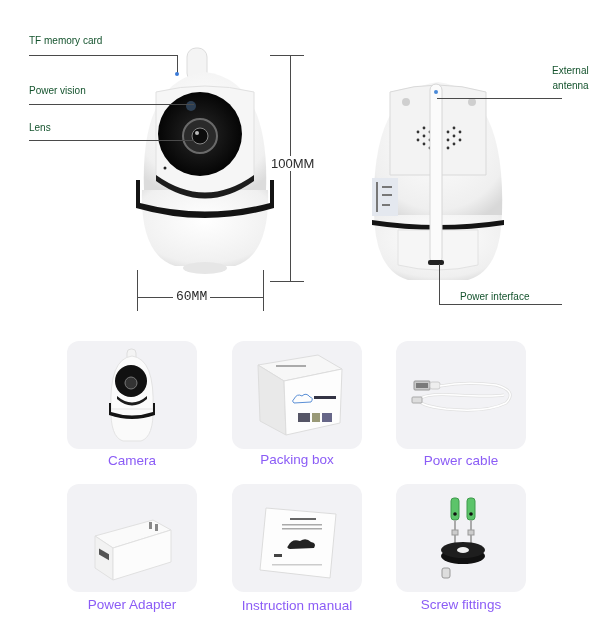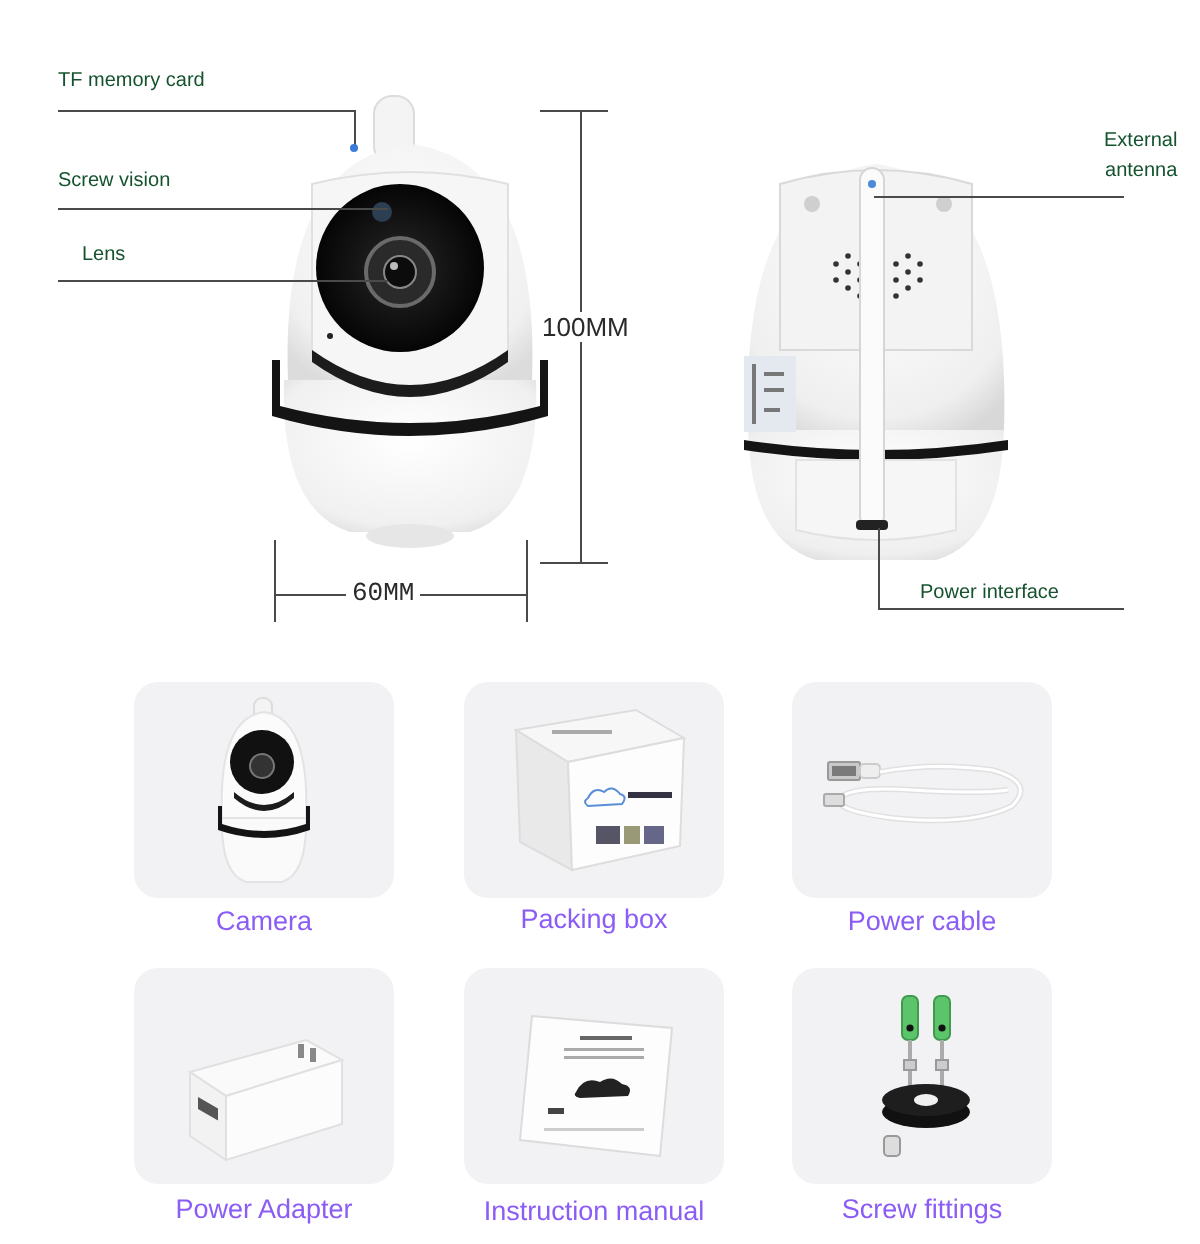--- a/index.html
+++ b/index.html
@@ -50,24 +50,24 @@
     <circle cx="67" cy="93" r="2" fill="#bbb"></circle>
     <circle cx="61" cy="66" r="5" fill="#2c3e52"></circle>
     <circle cx="35" cy="128" r="1.5" fill="#222"></circle>
   </svg>
 
   <div class="callout" style="left:29px;top:35px;">TF memory card</div>
   <div class="line" style="left:29px;top:55px;width:148px;height:1px;"></div>
   <div class="line" style="left:177px;top:55px;width:1px;height:18px;"></div>
   <div class="abs" style="left:175px;top:72px;width:4px;height:4px;border-radius:50%;background:#3b7bd9;"></div>
 
-  <div class="callout" style="left:29px;top:85px;">Screw vision</div>
+  <div class="callout" style="left:29px;top:85px;">Power vision</div>
   <div class="line" style="left:29px;top:104px;width:165px;height:1px;"></div>
 
-  <div class="callout" style="left:41px;top:122px;">Lens</div>
+  <div class="callout" style="left:29px;top:122px;">Lens</div>
   <div class="line" style="left:29px;top:140px;width:165px;height:1px;"></div>
 
   <div class="line" style="left:270px;top:55px;width:34px;height:1px;"></div>
   <div class="line" style="left:290px;top:55px;width:1px;height:226px;"></div>
   <div class="line" style="left:270px;top:281px;width:34px;height:1px;"></div>
   <div class="dim" style="left:268px;top:156px;">100MM</div>
 
   <div class="line" style="left:137px;top:270px;width:1px;height:41px;"></div>
   <div class="line" style="left:263px;top:270px;width:1px;height:41px;"></div>
   <div class="line" style="left:138px;top:297px;width:125px;height:1px;"></div>

